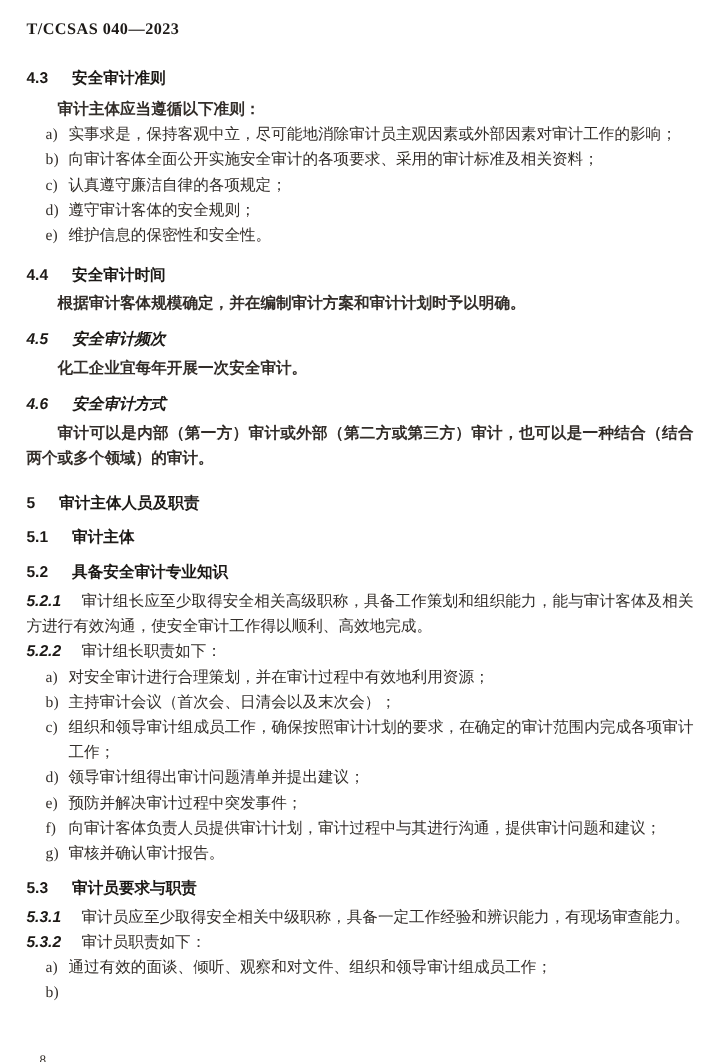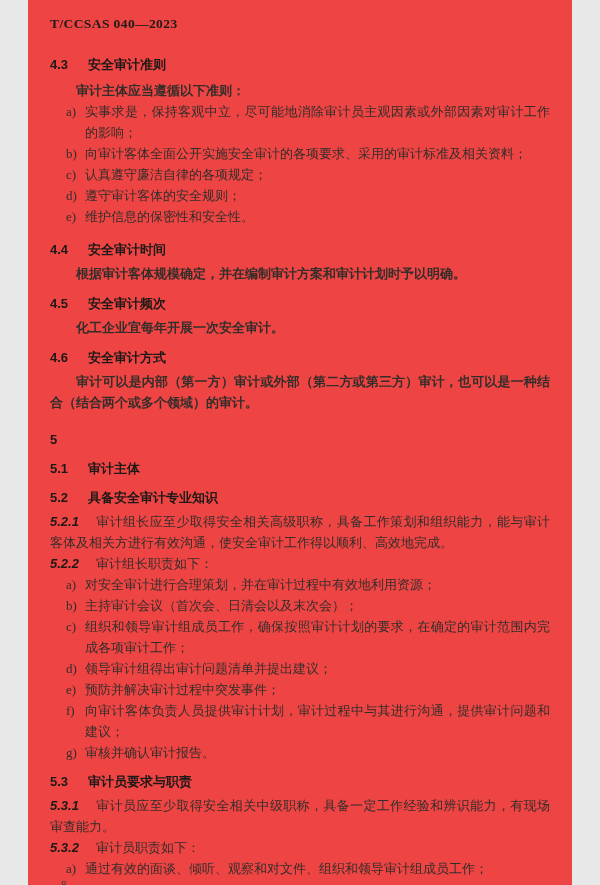--- a/index.html
+++ b/index.html
@@ -1,21 +1,21 @@
 <!DOCTYPE html>
 <html><head>
 <meta charset="utf-8">
 <style>
   html, body { margin: 0; padding: 0; background: #e8e8e8; }
   .page {
     position: relative;
-    width: 544px;
+    width: 600px;
     height: 885px;
     margin: 0 auto;
-    background: #ef4444;
+    background: #ffffff;
     overflow: hidden;
     font-family: "Liberation Serif", serif;
     font-size: 13px;
     line-height: 21px;
     color: #332e2a;
     box-sizing: border-box;
   }
   .content {
     padding: 13px 22px 0 22px;
     text-align: justify;
@@ -30,21 +30,21 @@
   .sec-heading {
     display: flex;
     gap: 20px;
     font-family: "Liberation Sans", sans-serif;
     font-weight: bold;
     font-size: 13px;
     color: #1c1916;
     margin: 20px 0 0 0;
   }
   .sec-heading.sub { margin-top: 8px; }
-  .sec-heading.mid { margin-top: 9px; }
+  .sec-heading.mid { margin-top: 9px; font-style: italic; }
   .sec-heading.first { margin-top: 20px; }
   .sec-heading.chapter { margin-top: 16px; }
   .para {
     margin: 5px 0 0 0;
     text-indent: 26px;
     font-weight: bold;
   }
   .para.tight { margin-top: 3px; }
   .clause {
     margin: 3px 0 0 0;
@@ -125,20 +125,21 @@
     <p class="para tight">化工企业宜每年开展一次安全审计。</p>
 
     <div class="sec-heading mid">
       <span>4.6</span>
       <span>安全审计方式</span>
     </div>
     <p class="para tight">审计可以是内部（第一方）审计或外部（第二方或第三方）审计，也可以是一种结合（结合两个或多个领域）的审计。</p>
 
     <div class="sec-heading chapter">
       <span>5</span>
+      <span>审计主体人员及职责</span>
     </div>
 
     <div class="sec-heading sub">
       <span>5.1</span>
       <span>审计主体</span>
     </div>
 
     <div class="sec-heading sub">
       <span>5.2</span>
       <span>具备安全审计专业知识</span>

